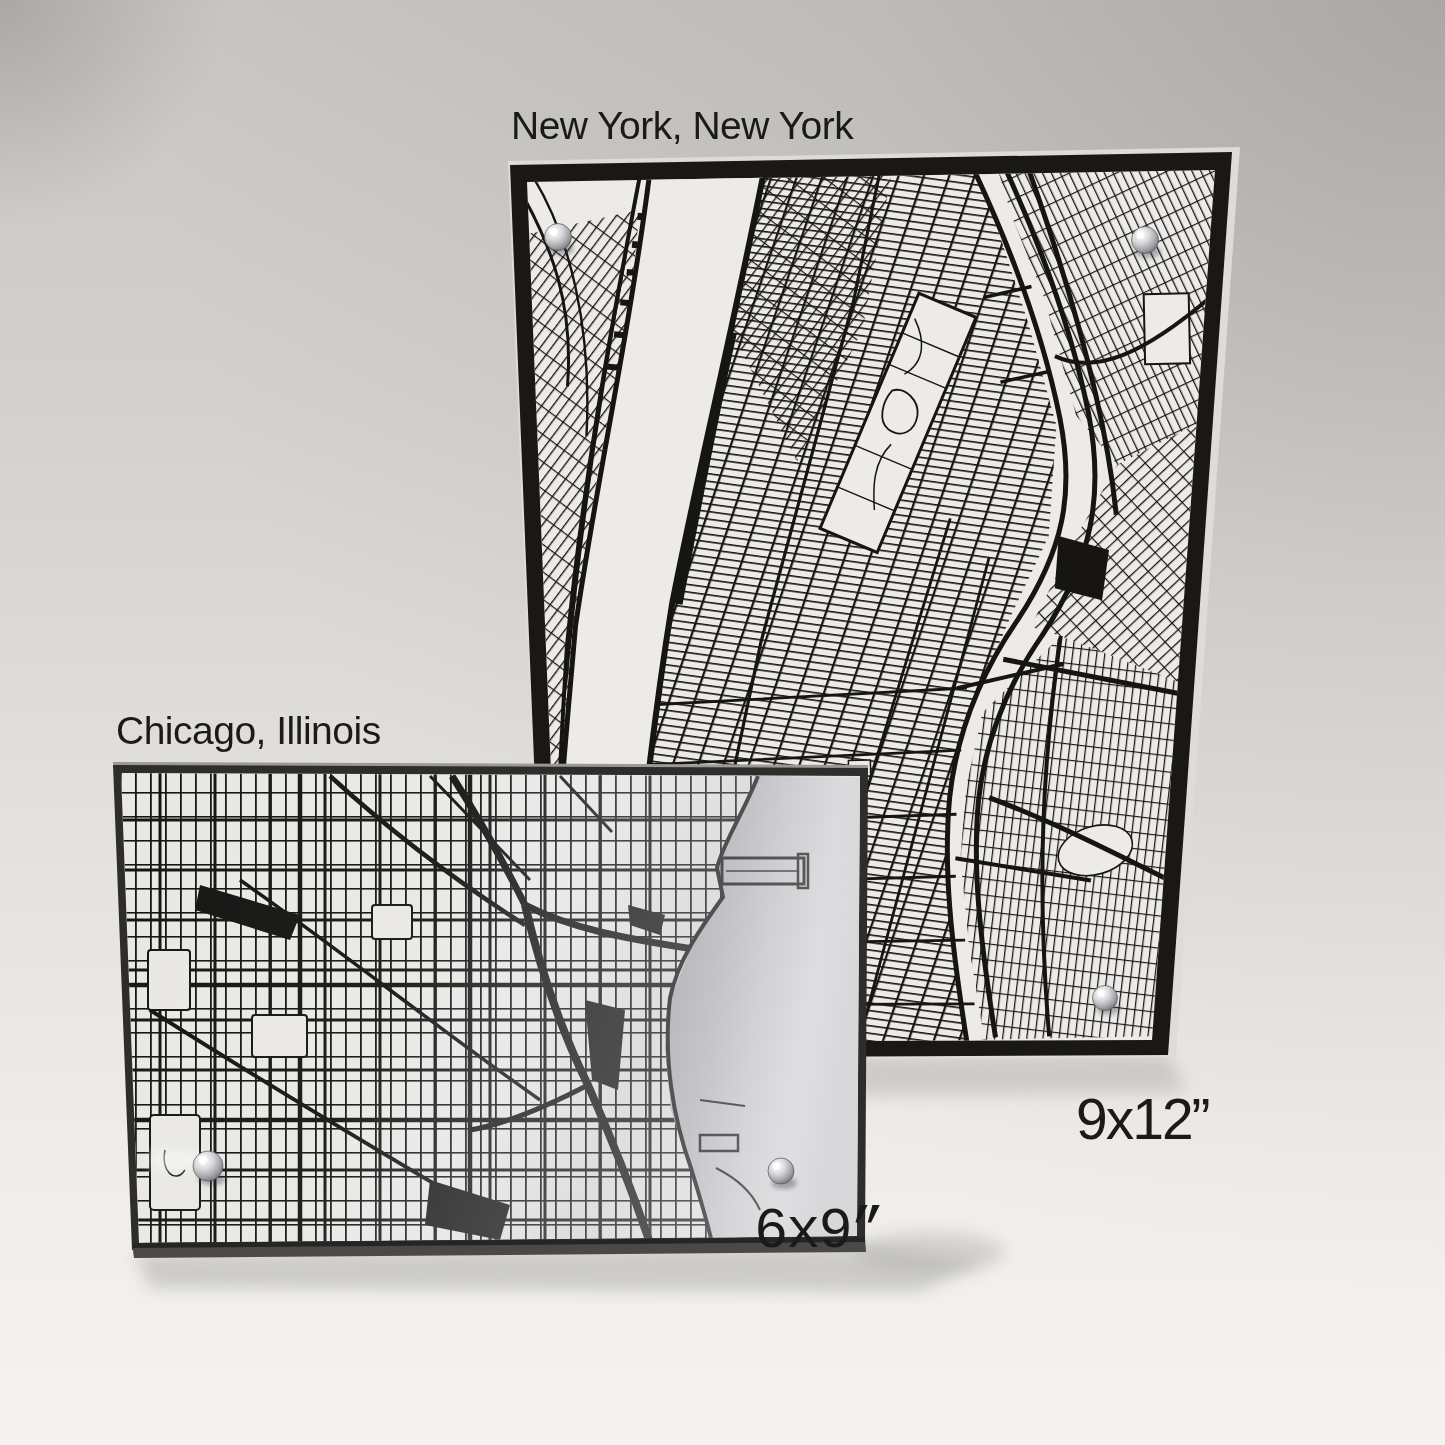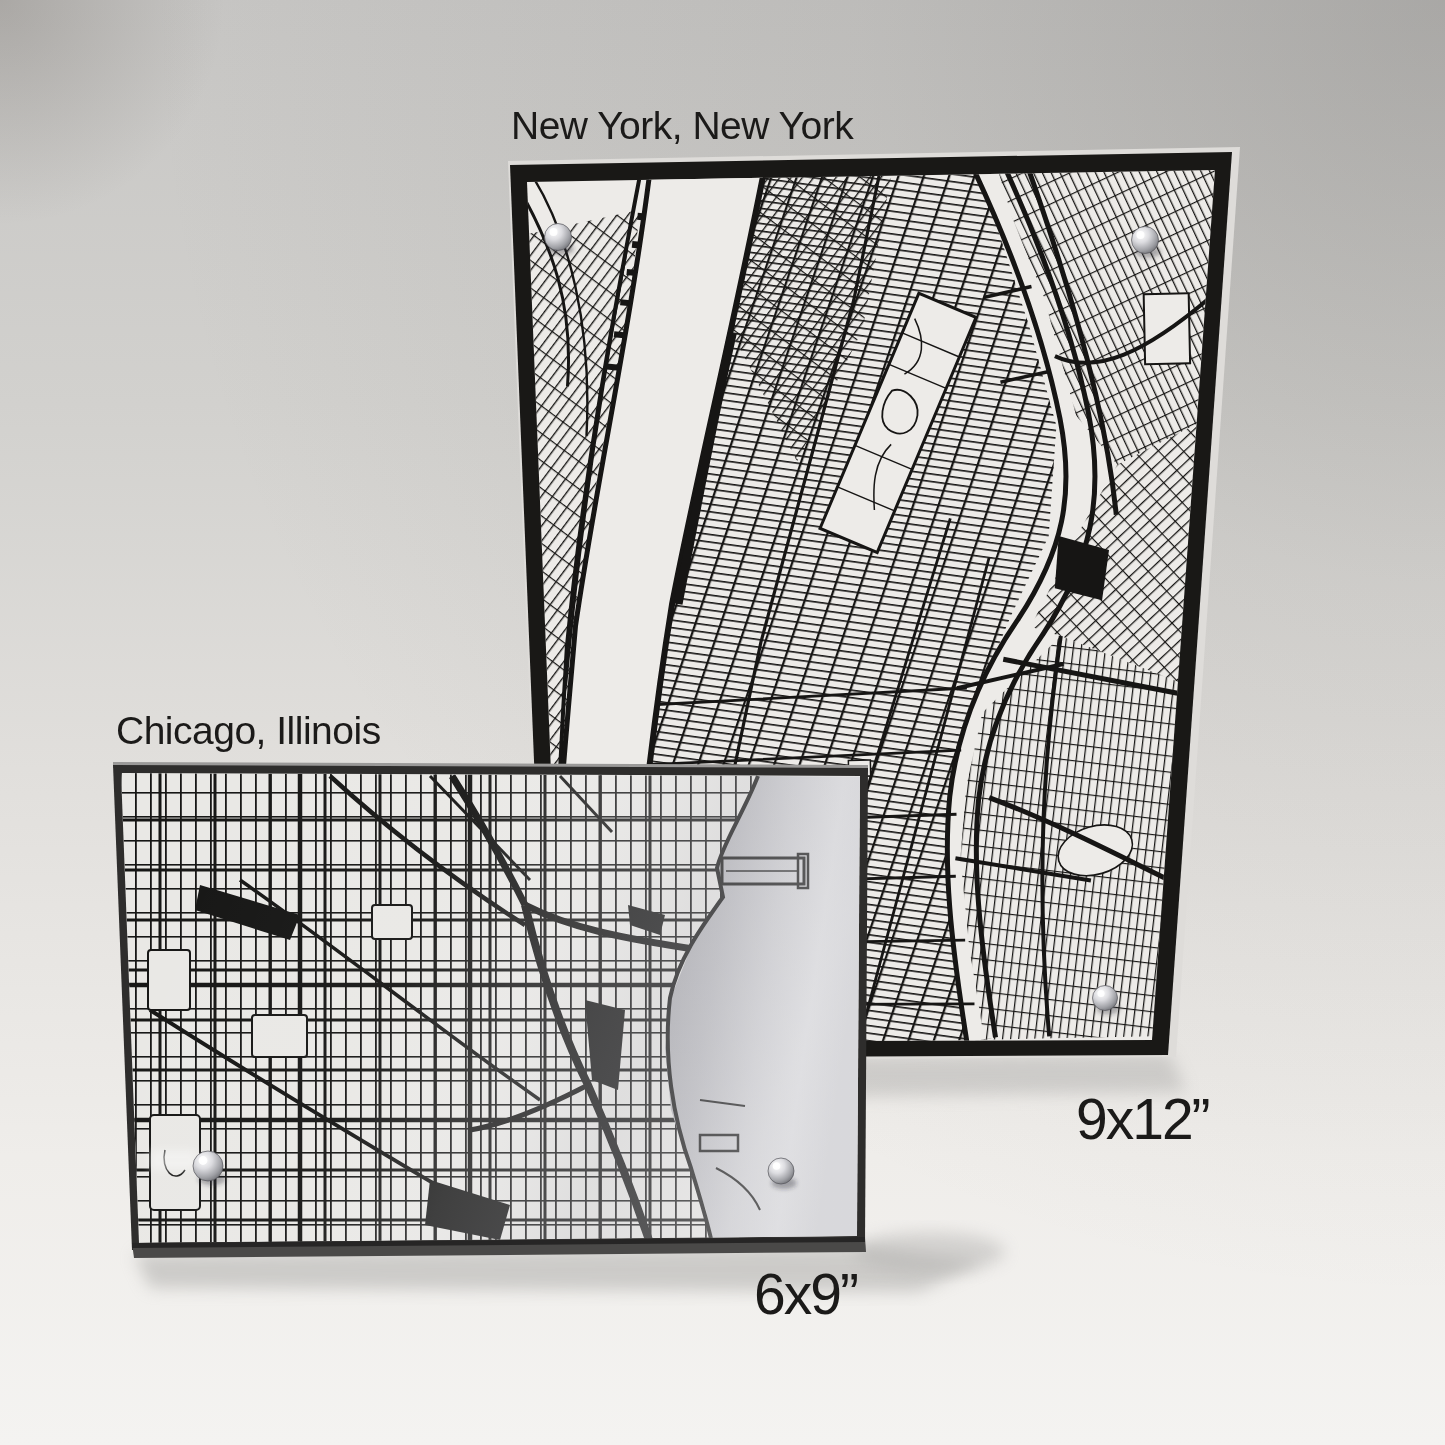--- a/index.html
+++ b/index.html
@@ -7,21 +7,21 @@
        font-family:"Liberation Sans",sans-serif;}
   .scene{position:relative;width:1445px;height:1445px;}
   .scene svg{position:absolute;left:0;top:0;}
   .photo-label{position:absolute;color:#1b1a19;white-space:nowrap;
        font-family:"Liberation Sans",sans-serif;}
   .city-label{font-size:39px;letter-spacing:-0.5px;}
   .size-label{font-size:57px;letter-spacing:-2px;}
   #label-ny{left:511px;top:104px;}
   #label-chi{left:116px;top:709px;}
   #size-ny{left:1040px;top:1086px;margin-left:36px;}
-  #size-chi{left:754px;top:1261px;}
+  #size-chi{left:754px;top:1200px;font-family:Liberation Mono, monospace;}
 </style>
 </head>
 <body>
 
 <div class="scene">
 <svg width="1445" height="1445" viewBox="0 0 1445 1445">
   <defs>
     <linearGradient id="bgGrad" x1="0" y1="0" x2="0" y2="1">
       <stop offset="0" stop-color="#c7c6c4"></stop>
       <stop offset="0.28" stop-color="#d2d1ce"></stop>

